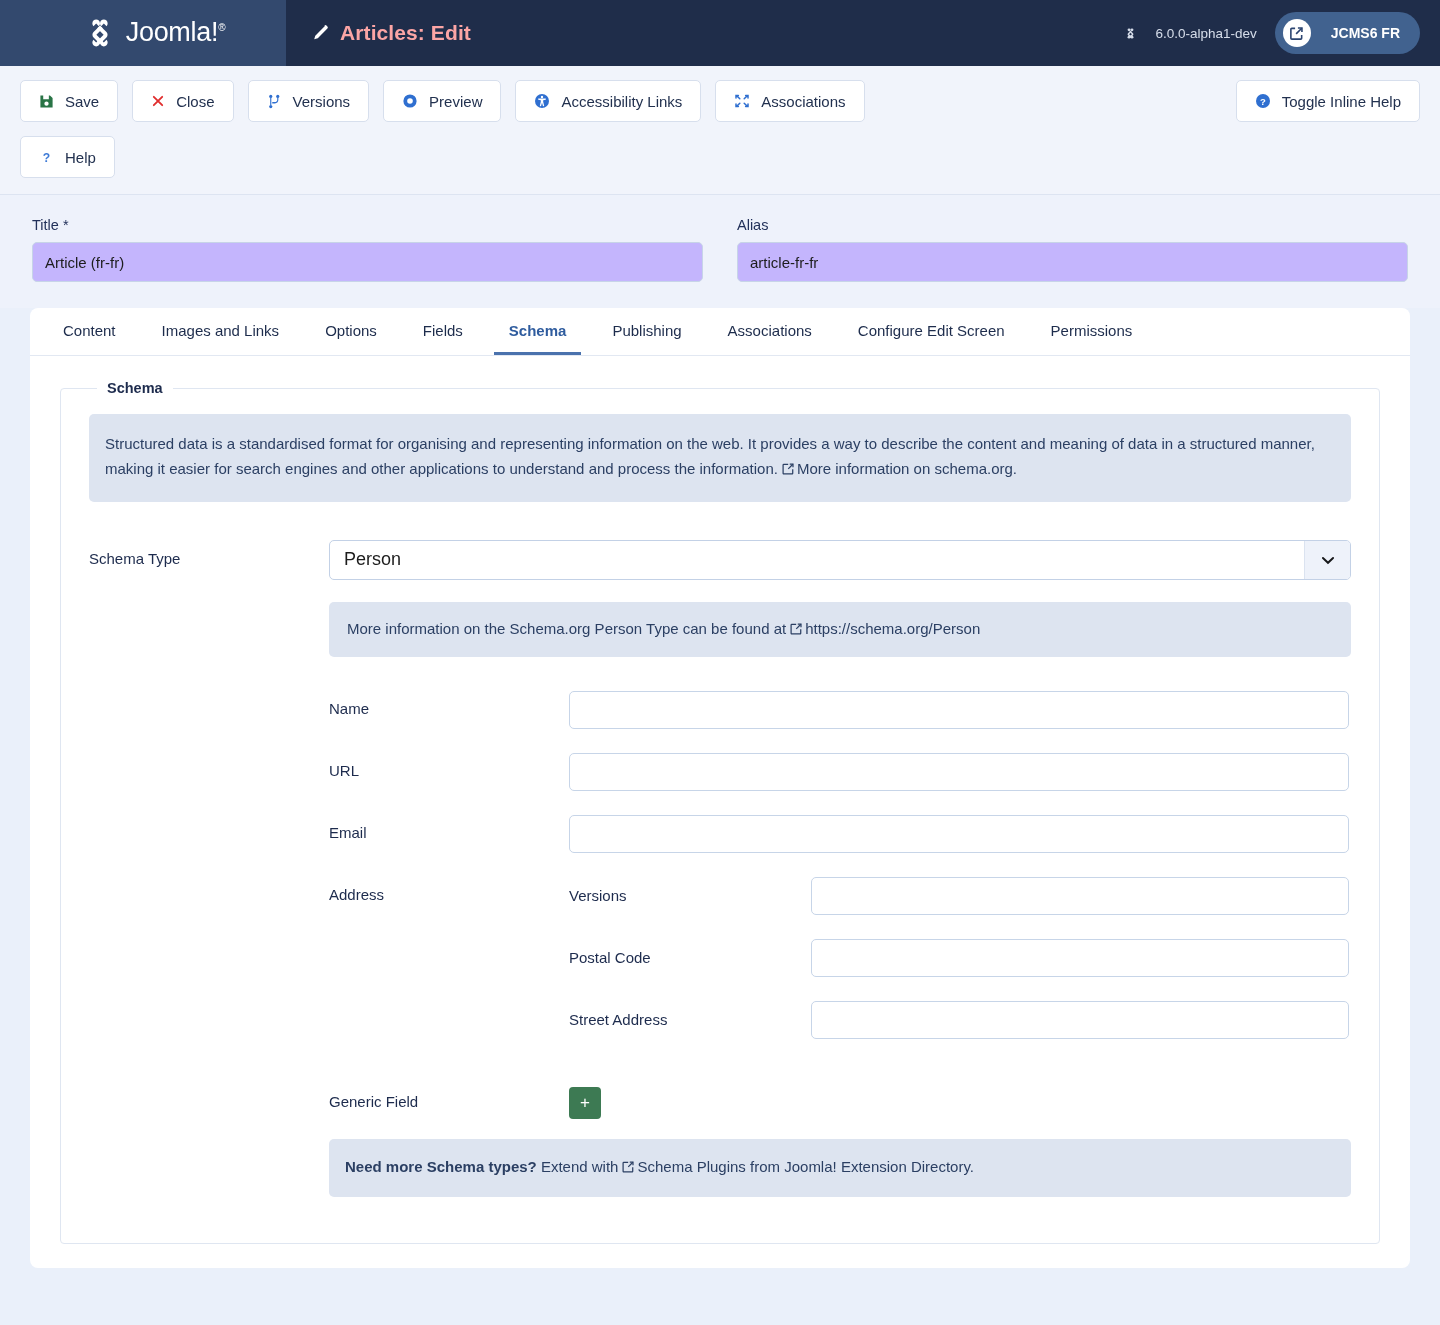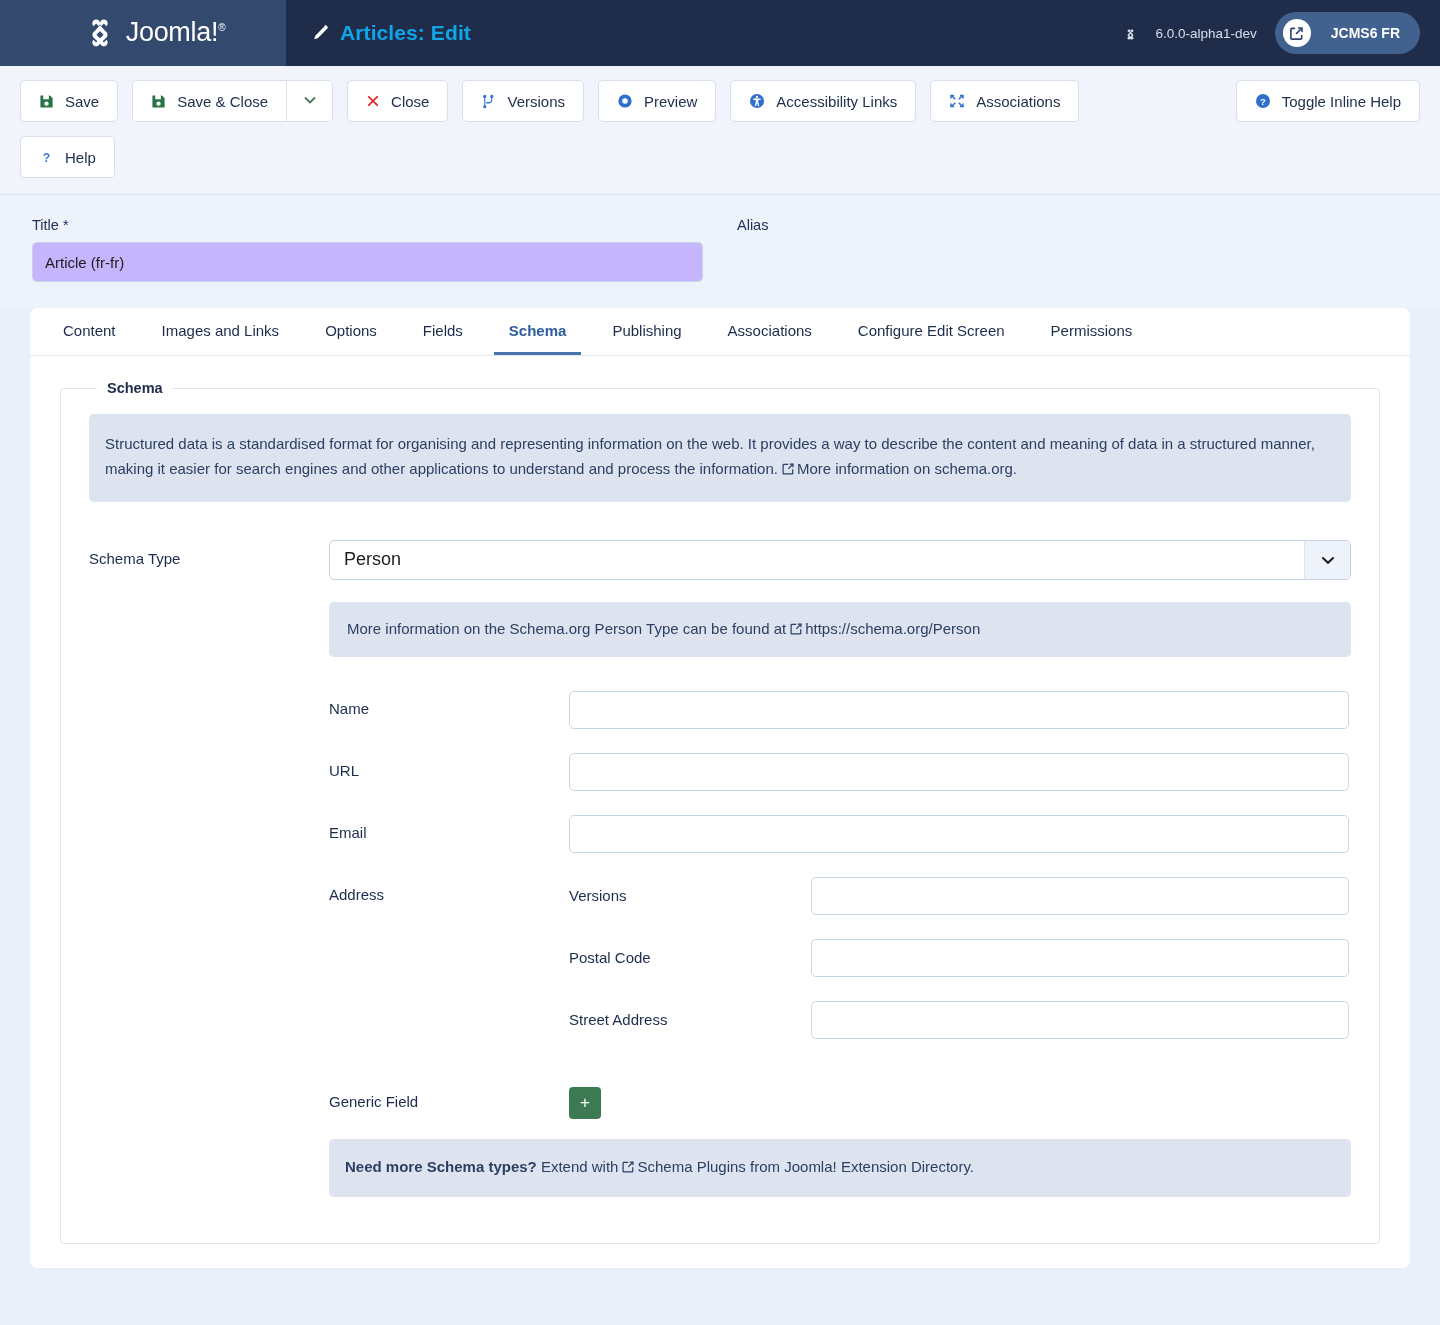--- a/index.html
+++ b/index.html
@@ -36,31 +36,31 @@
     position: relative; top: -1px;
   }
   .brand-text sup { font-size: 10px; vertical-align: super; }
   .header-title-area {
     flex: 1;
     display: flex;
     align-items: center;
     padding-left: 24px;
     gap: 11px;
   }
-  .page-heading { color: #0ea5e9; font-size: 21px; font-weight: 700; letter-spacing: .1px; }
+  .page-heading { color: #fca5a5; font-size: 21px; font-weight: 700; letter-spacing: .1px; }
   .pencil-icon { color: #fff; display: flex; }
   .header-right {
     display: flex;
     align-items: center;
     gap: 18px;
     padding-right: 20px;
   }
   .version-label {
     color: #dfe6f2; font-size: 13.5px;
-    display: flex; align-items: flex-end; gap: 18px;
+    display: flex; align-items: center; gap: 18px;
     opacity: .95;
   }
   .version-label .mini-mark { width: 13px; height: 13px; display:block; }
   .site-btn {
     display: flex; align-items: center; gap: 20px;
     background: #41628f; border-radius: 22px;
     padding: 7px 20px 7px 8px;
     color: #fff; font-size: 14px; font-weight: 700;
     border: none; cursor: pointer;
     font-family: inherit;
@@ -377,37 +377,20 @@
 <div class="toolbar">
   <button class="tb-btn">
     <span class="icon-green">
       <svg width="15" height="15" viewBox="0 0 16 16" fill="currentColor">
           <path d="M1.5 1.5h10.2L14.5 4.3v10.2H1.5V1.5zm3 0v4.2h6V1.5h-6zM8 8a2.3 2.3 0 1 0 0 4.6A2.3 2.3 0 0 0 8 8z"></path>
         </svg>
     </span>
     <span>Save</span>
   </button>
 
-  <div class="tb-group">
-    <button class="tb-btn">
-      <span class="icon-green">
-        <svg width="15" height="15" viewBox="0 0 16 16" fill="currentColor">
-            <path d="M1.5 1.5h10.2L14.5 4.3v10.2H1.5V1.5zm3 0v4.2h6V1.5h-6zM8 8a2.3 2.3 0 1 0 0 4.6A2.3 2.3 0 0 0 8 8z"></path>
-          </svg>
-      </span>
-      <span>Save &amp; Close</span>
-    </button>
-    <button class="tb-caret">
-      <span>
-        <svg width="16" height="16" viewBox="0 0 16 16" fill="none" stroke="#4a7a5c" stroke-width="1.8" stroke-linecap="round">
-            <path d="M3.5 6l4.5 4.5L12.5 6"></path>
-          </svg>
-      </span>
-    </button>
-  </div>
 
   <button class="tb-btn">
     <span class="icon-red">
       <svg width="14" height="14" viewBox="0 0 16 16" fill="none" stroke="currentColor" stroke-width="2.1" stroke-linecap="round">
           <path d="M3.2 3.2l9.6 9.6M12.8 3.2l-9.6 9.6"></path>
         </svg>
     </span>
     <span>Close</span>
   </button>
 
@@ -476,20 +459,21 @@
   </div>
 </div>
 
 <div class="top-fields">
   <div class="field-block">
     <label class="field-label">Title *</label>
     <input class="text-input" type="text" value="Article (fr-fr)" style="">
   </div>
   <div class="field-block">
     <label class="field-label">Alias</label>
+    <input class="text-input" type="text" value="article-fr-fr" style="">
   </div>
 </div>
 
 <div class="white-panel">
 
   <div class="tabs">
     <button class="tab">Content</button>
     <button class="tab">Images and Links</button>
     <button class="tab">Options</button>
     <button class="tab">Fields</button>

